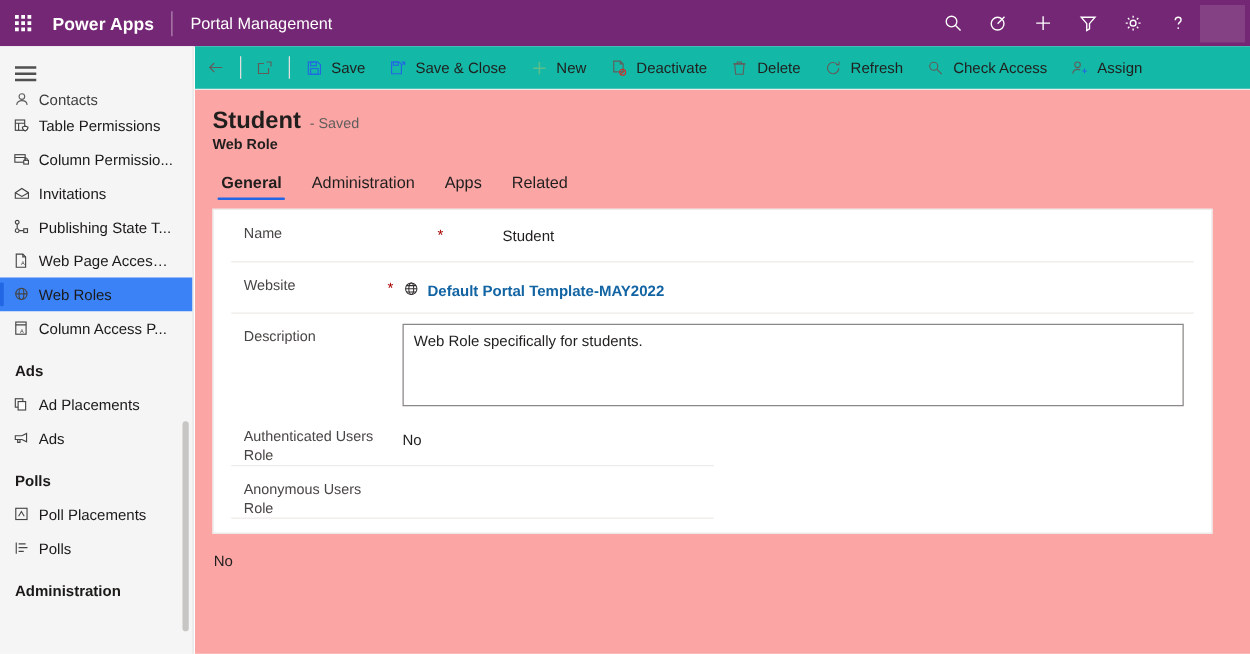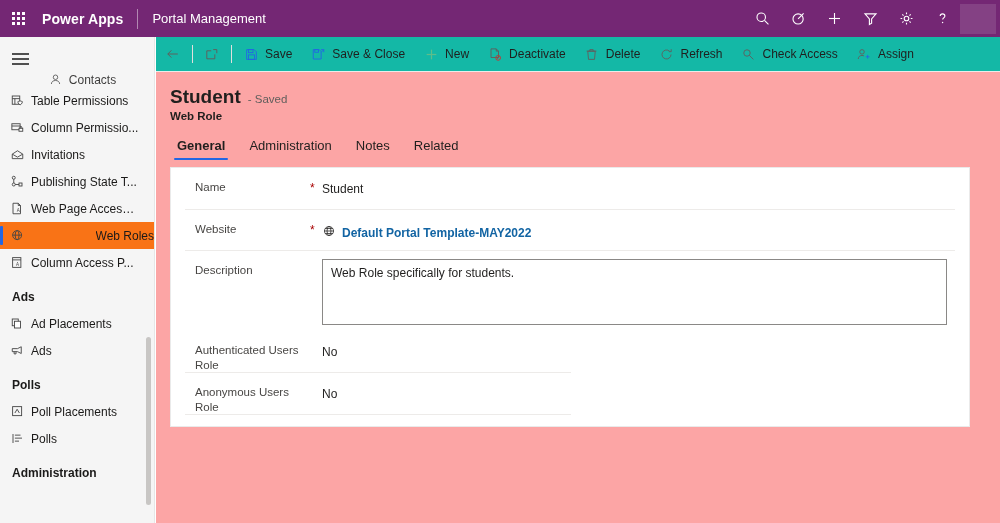--- a/index.html
+++ b/index.html
@@ -68,22 +68,22 @@
   .hamburger span {
     display: block; width: 17px; height: 1.5px; background: #505050;
     box-shadow: 0 5px 0 #505050, 0 10px 0 #505050;
   }
   .nav-list { padding-top: 2px; position: relative; }
   .nav-item {
     height: 27px; display: flex; align-items: center;
     padding-left: 10px; cursor: pointer; position: relative;
     font-size: 12px; color: #1b1a19;
   }
-  .nav-item.clipped { height: 14px; overflow: hidden; align-items: flex-end; opacity: .85; justify-content: center; }
-  .nav-item.selected { background: #f97316; justify-content: space-between; }
+  .nav-item.clipped { height: 14px; overflow: hidden; align-items: flex-end; opacity: .85; }
+  .nav-item.selected { background: #3b82f6; }
   .nav-item.selected::before {
     content: ""; position: absolute; left: 0; top: 4px;
     width: 3px; height: 19px; background: #2266e3; border-radius: 1px;
   }
   .nav-icon {
     width: 21px; min-width: 21px; display: flex; align-items: center;
     justify-content: flex-start; color: #444;
   }
   .nav-label {
     font-size: 12px; color: #1b1a19;
@@ -160,25 +160,25 @@
   .flabel {
     width: 139px; min-width: 139px;
     font-size: 11.5px; color: #484644; line-height: 15px;
     padding: 12px 8px 0 24px;
   }
   .freq { color: #a80000; font-size: 12px; width: 12px; padding-top: 13px; }
   .fvalue {
     flex: 1; font-size: 12px; color: #201f1e;
     padding: 14px 10px 0 0;
   }
-  .row-name { height: 42px; }
+  .row-name { height: 42px; gap: 40px; }
   .row-website { height: 41px; }
   .row-desc { height: 80px; }
   .row-authrole { height: 42px; }
-  .row-anonrole { height: 42px; }
+  .row-anonrole { height: 42px; flex-direction: column; }
 
   .weblink {
     display: inline-flex; align-items: center; gap: 6px;
     color: #1264a3; font-weight: bold; font-size: 12px; cursor: pointer;
   }
   .desc-box {
     margin: 8px 12px 0 0; height: 66px;
     border: 1px solid #8a8886; background: #fff;
     font-size: 12px; color: #201f1e;
     padding: 6px 8px; cursor: text; resize: none;
@@ -511,21 +511,21 @@
     <div class="rec-title-row">
       <div class="rec-title">Student</div>
       <div class="rec-status">- Saved</div>
     </div>
     <div class="rec-sub">Web Role</div>
   </div>
 
   <div class="tabs">
     <div class="tab active">General</div>
     <div class="tab">Administration</div>
-    <div class="tab">Notes</div>
+    <div class="tab">Apps</div>
     <div class="tab">Related</div>
   </div>
 
   <div class="form-card">
 
     <div class="frow row-name">
       <div class="flabel">Name</div>
       <div class="freq">*</div>
       <div class="fvalue">Student</div>
       <div class="fdiv wide"></div>

